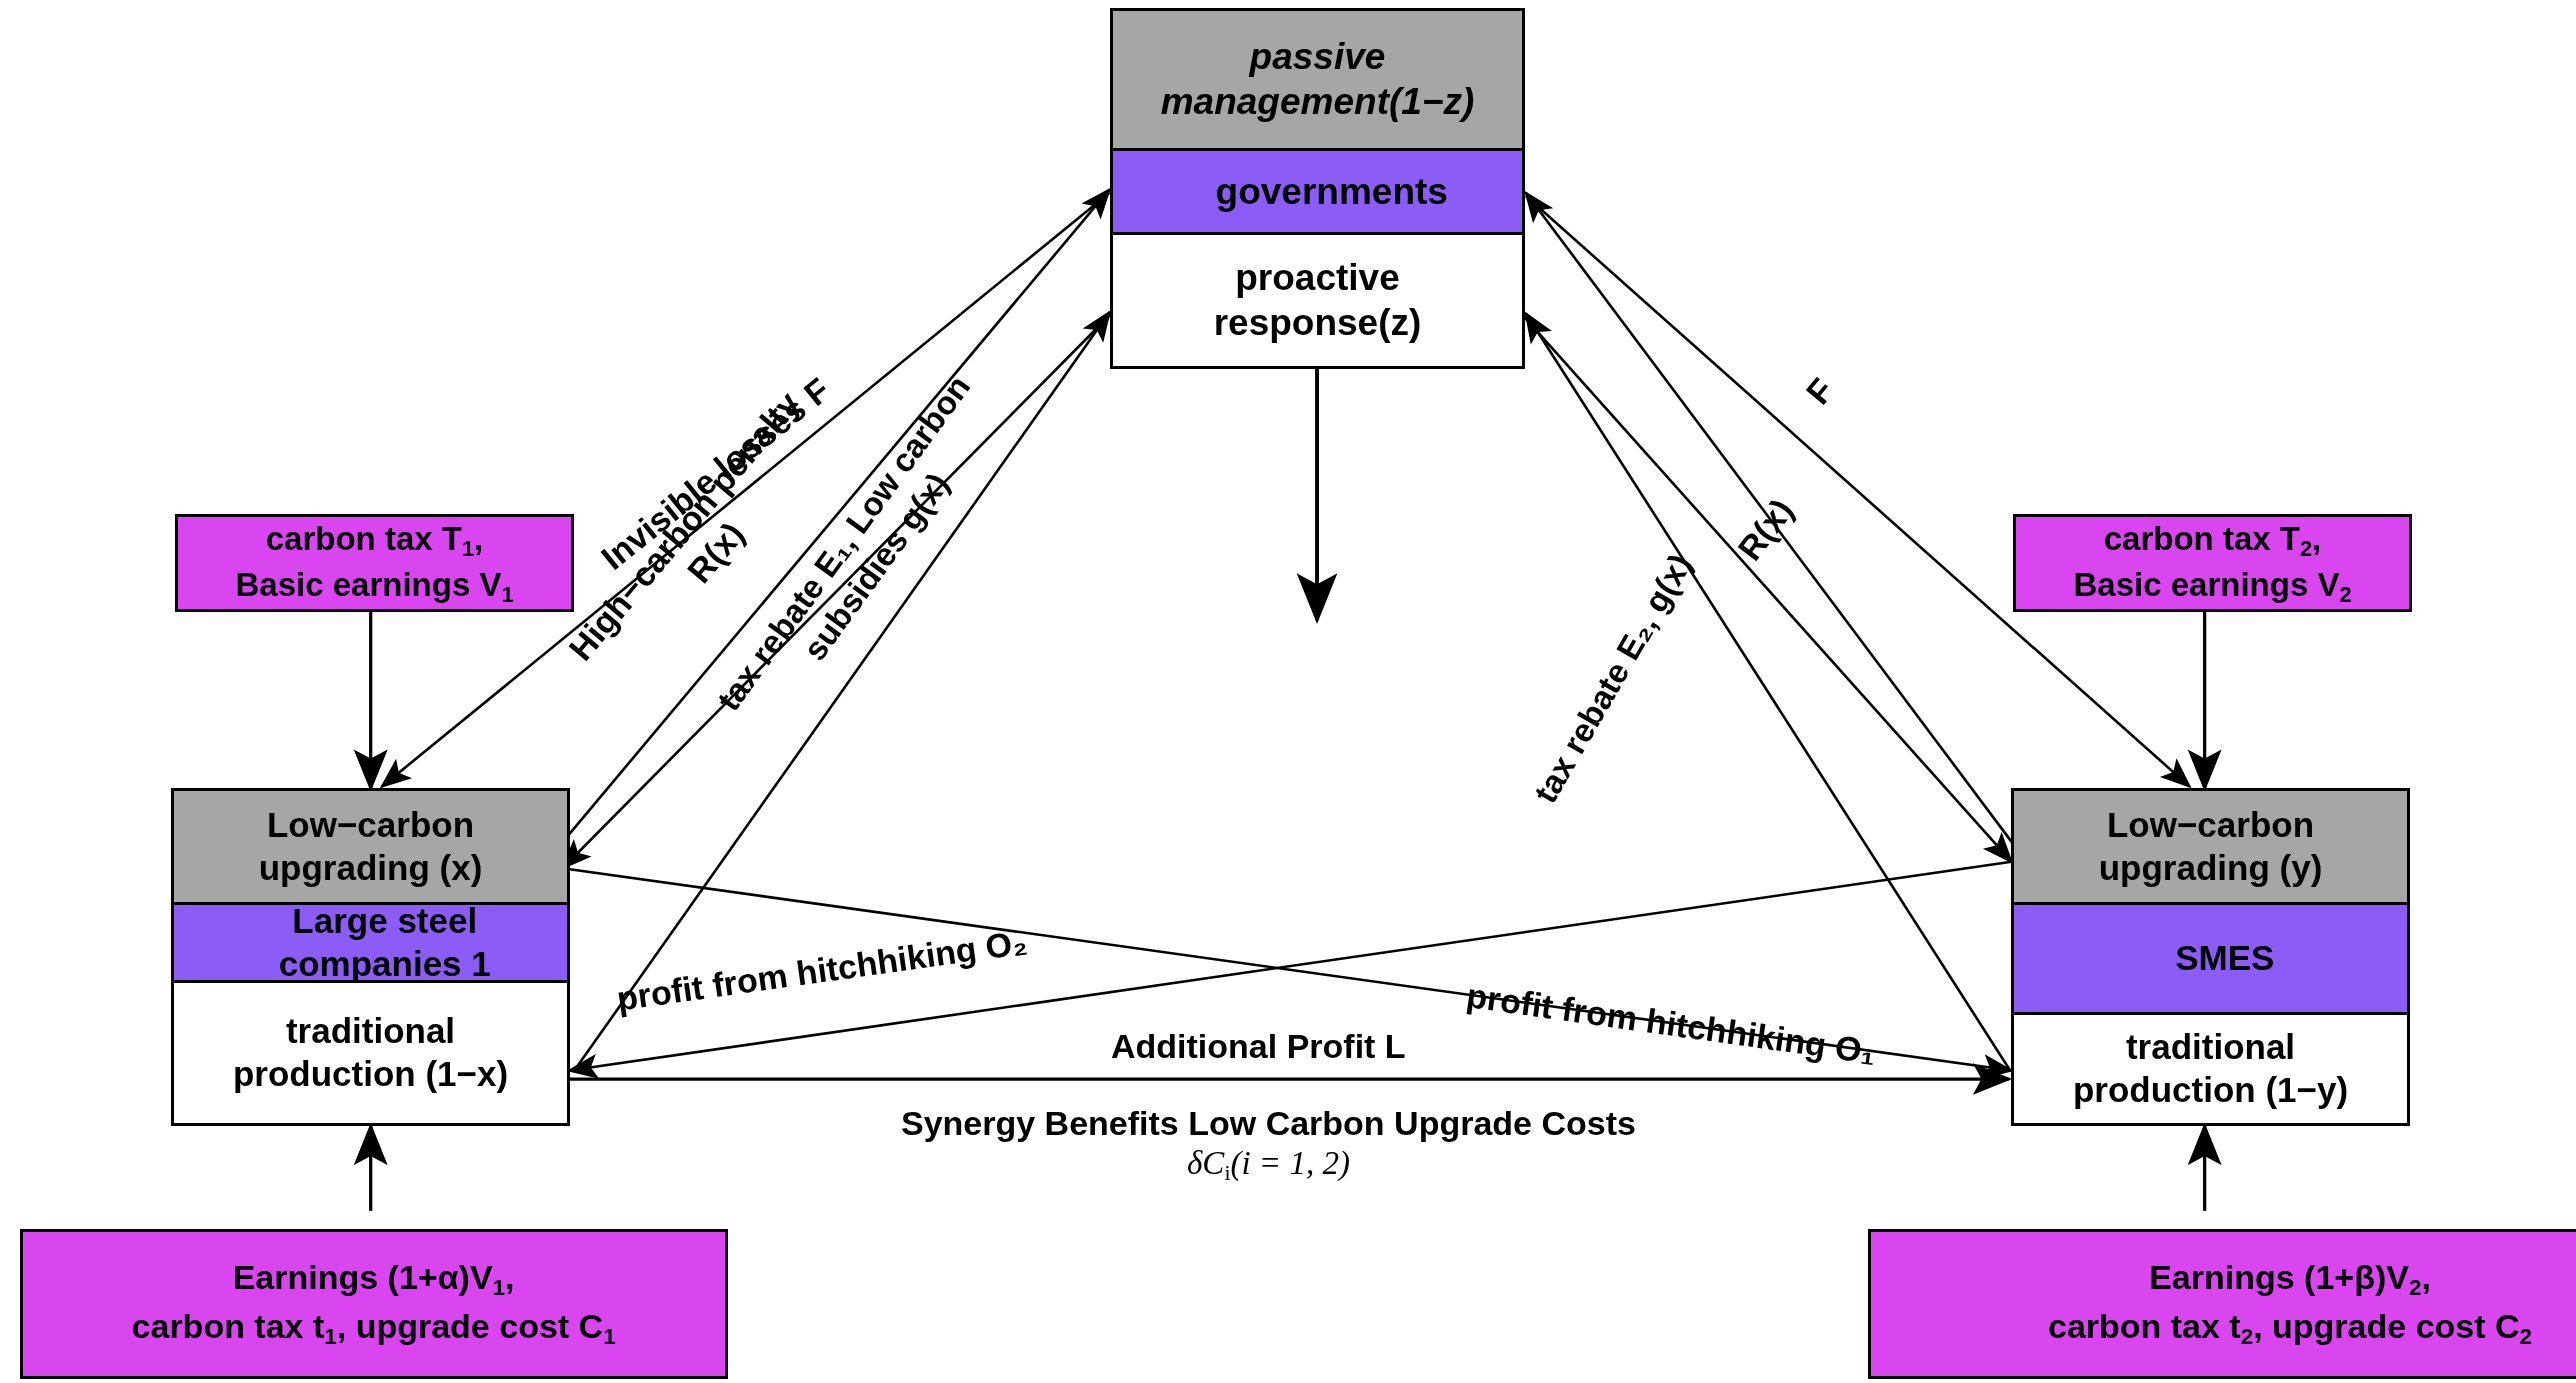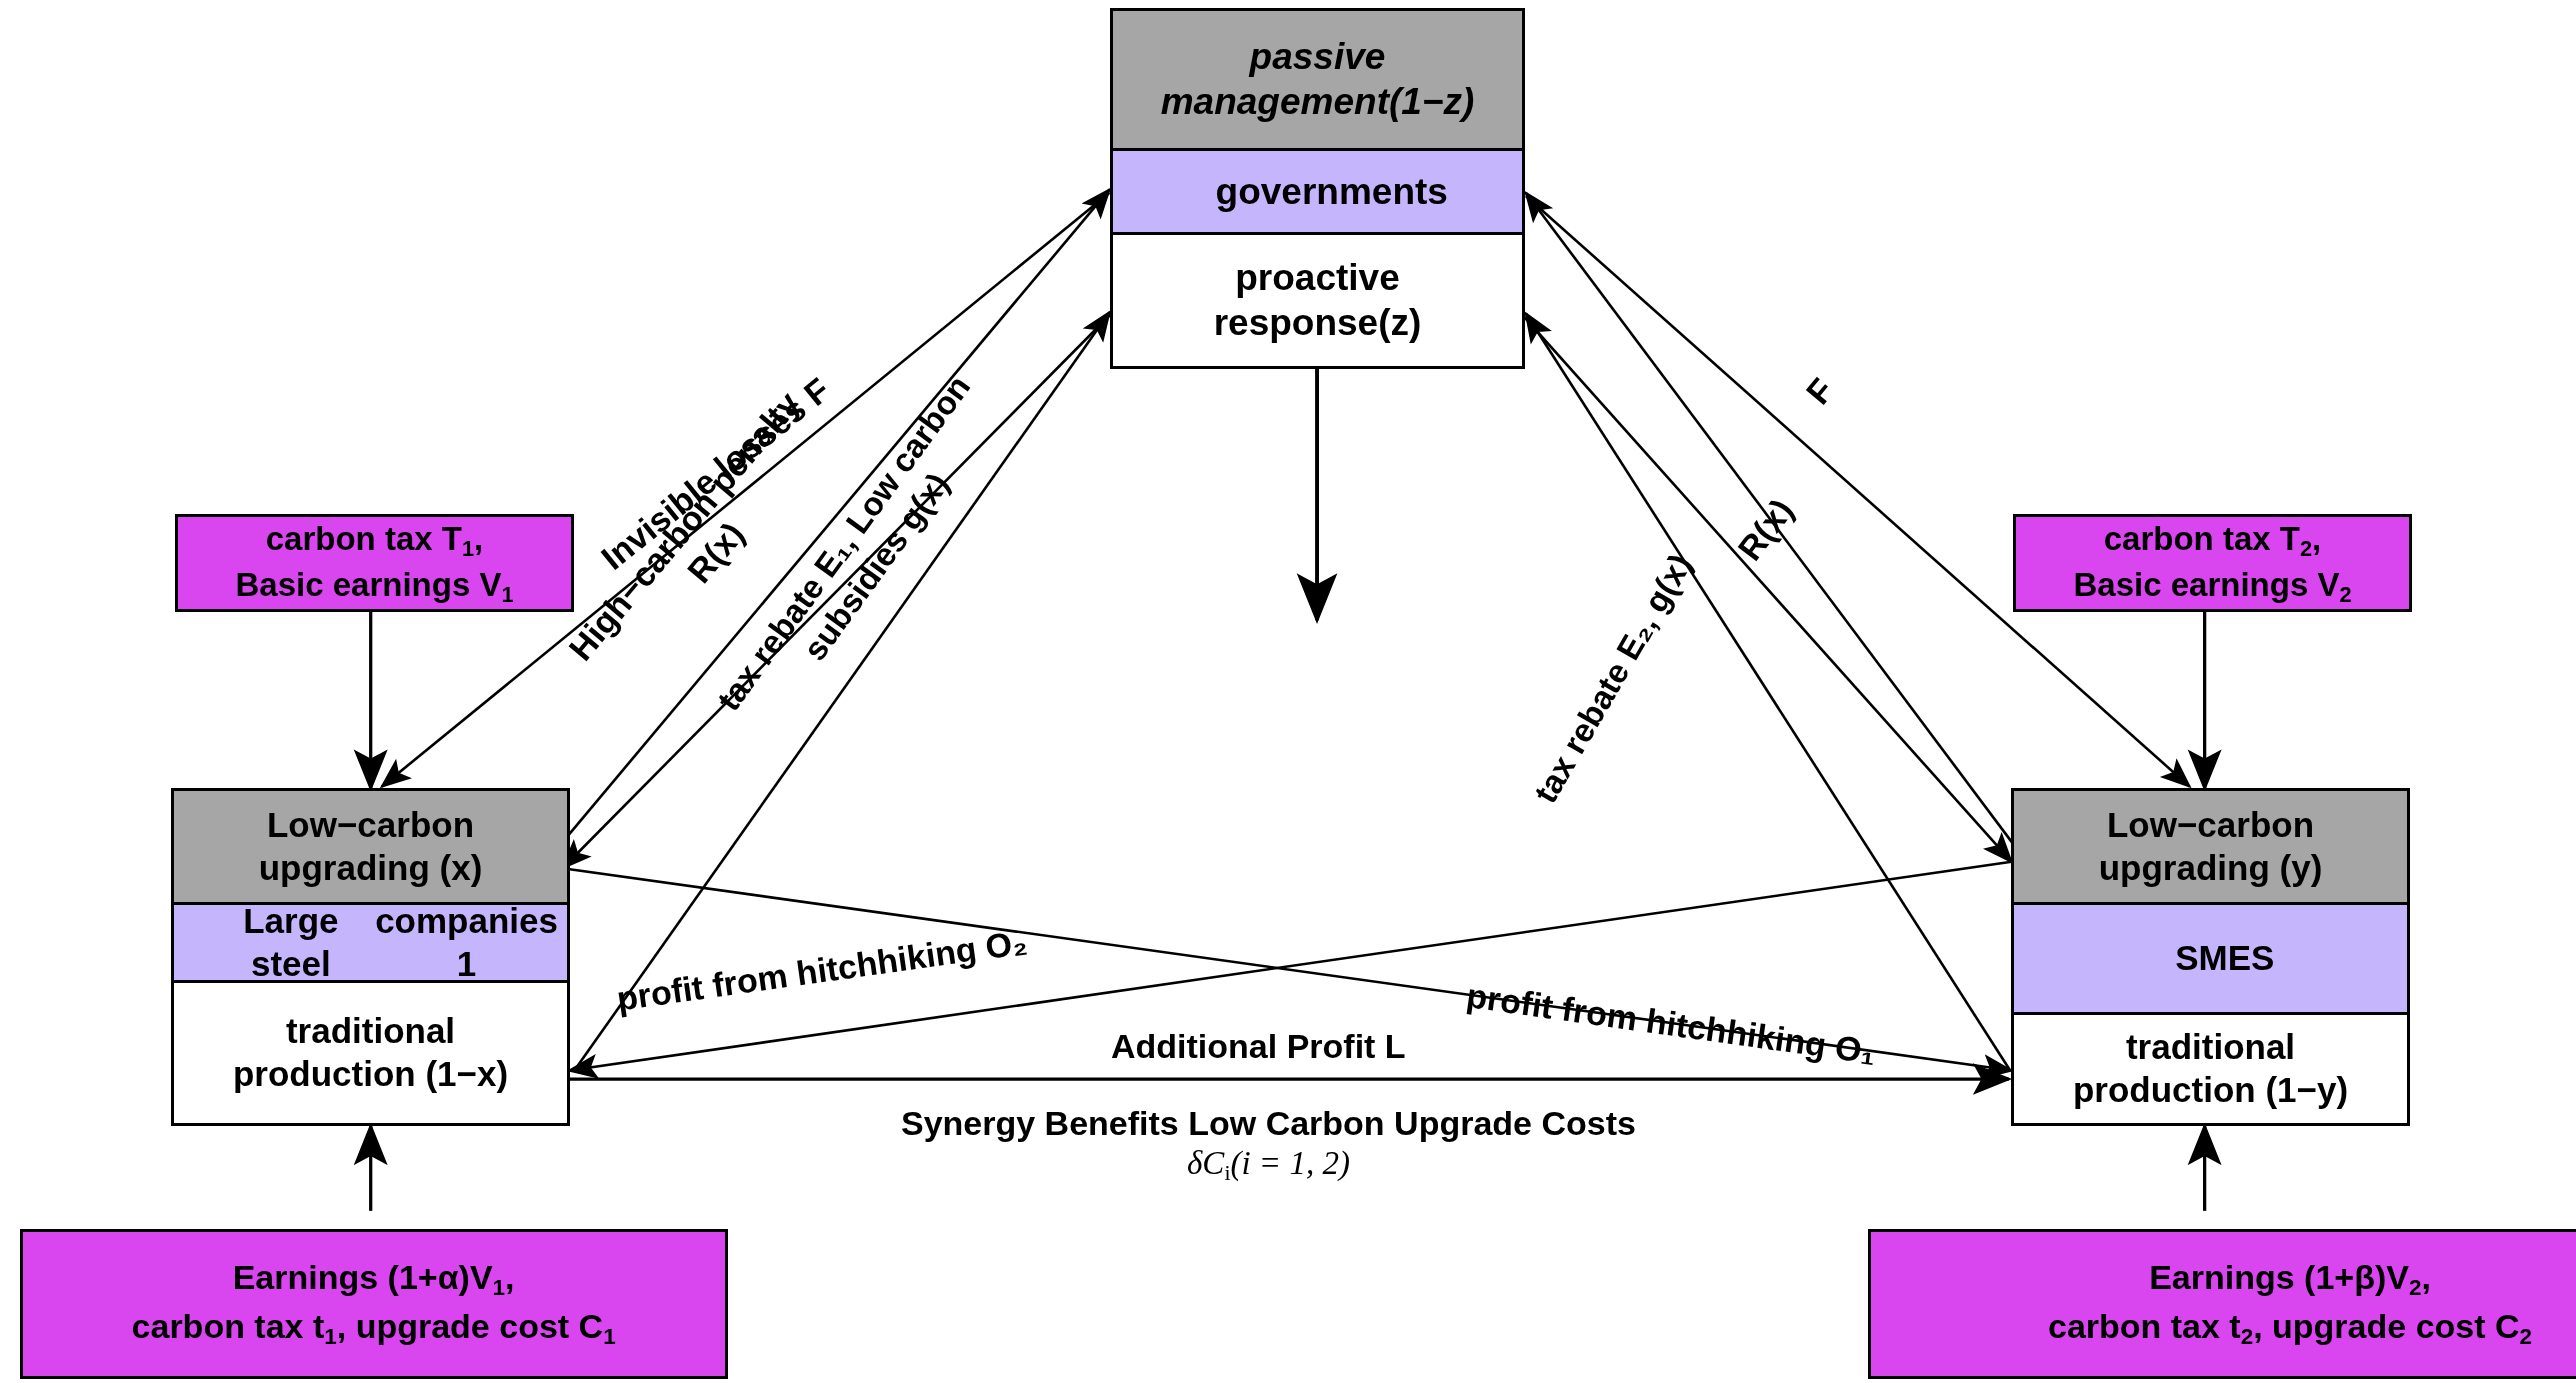--- a/index.html
+++ b/index.html
@@ -38,21 +38,21 @@
     display: flex;
     align-items: center;
     justify-content: center;
     text-align: center;
     font-weight: bold;
     color: #000;
     line-height: 1.22;
     padding: 2.6px 6.5px;
   }
   .seg.dark  { background: #a6a6a6; }
-  .seg.light { background: #c4b5fd; padding-left: 35px; }
+  .seg.light { background: #8b5cf6; padding-left: 35px; }
   .seg.white { background: #ffffff; }
   .seg.bsep  { border-bottom: 3.3px solid #000; }
 
   .plainbox {
     position: absolute;
     box-sizing: border-box;
     border: 3.3px solid #000;
     background: #d946ef;
     display: flex;
     align-items: center;
@@ -142,21 +142,21 @@
       <span>proactive</span>
       <span>response(z)</span>
     </div>
   </div>
 
   <div class="box" style="left:171px; top:788px; width:399px; height:338px; font-size:35px;">
     <div class="seg dark bsep" style="height:114px; flex-direction:column;">
       <span>Low−carbon</span>
       <span>upgrading (x)</span>
     </div>
-    <div class="seg light bsep" style="height:78px; flex-direction:row;">
+    <div class="seg light bsep" style="height:78px; flex-direction:column;">
       <span>Large steel</span>
       <span>companies 1</span>
     </div>
     <div class="seg white" style="flex:1; flex-direction:column;">
       <span>traditional</span>
       <span>production (1−x)</span>
     </div>
   </div>
 
   <div class="box" style="left:2011px; top:788px; width:399px; height:338px; font-size:35px;">

